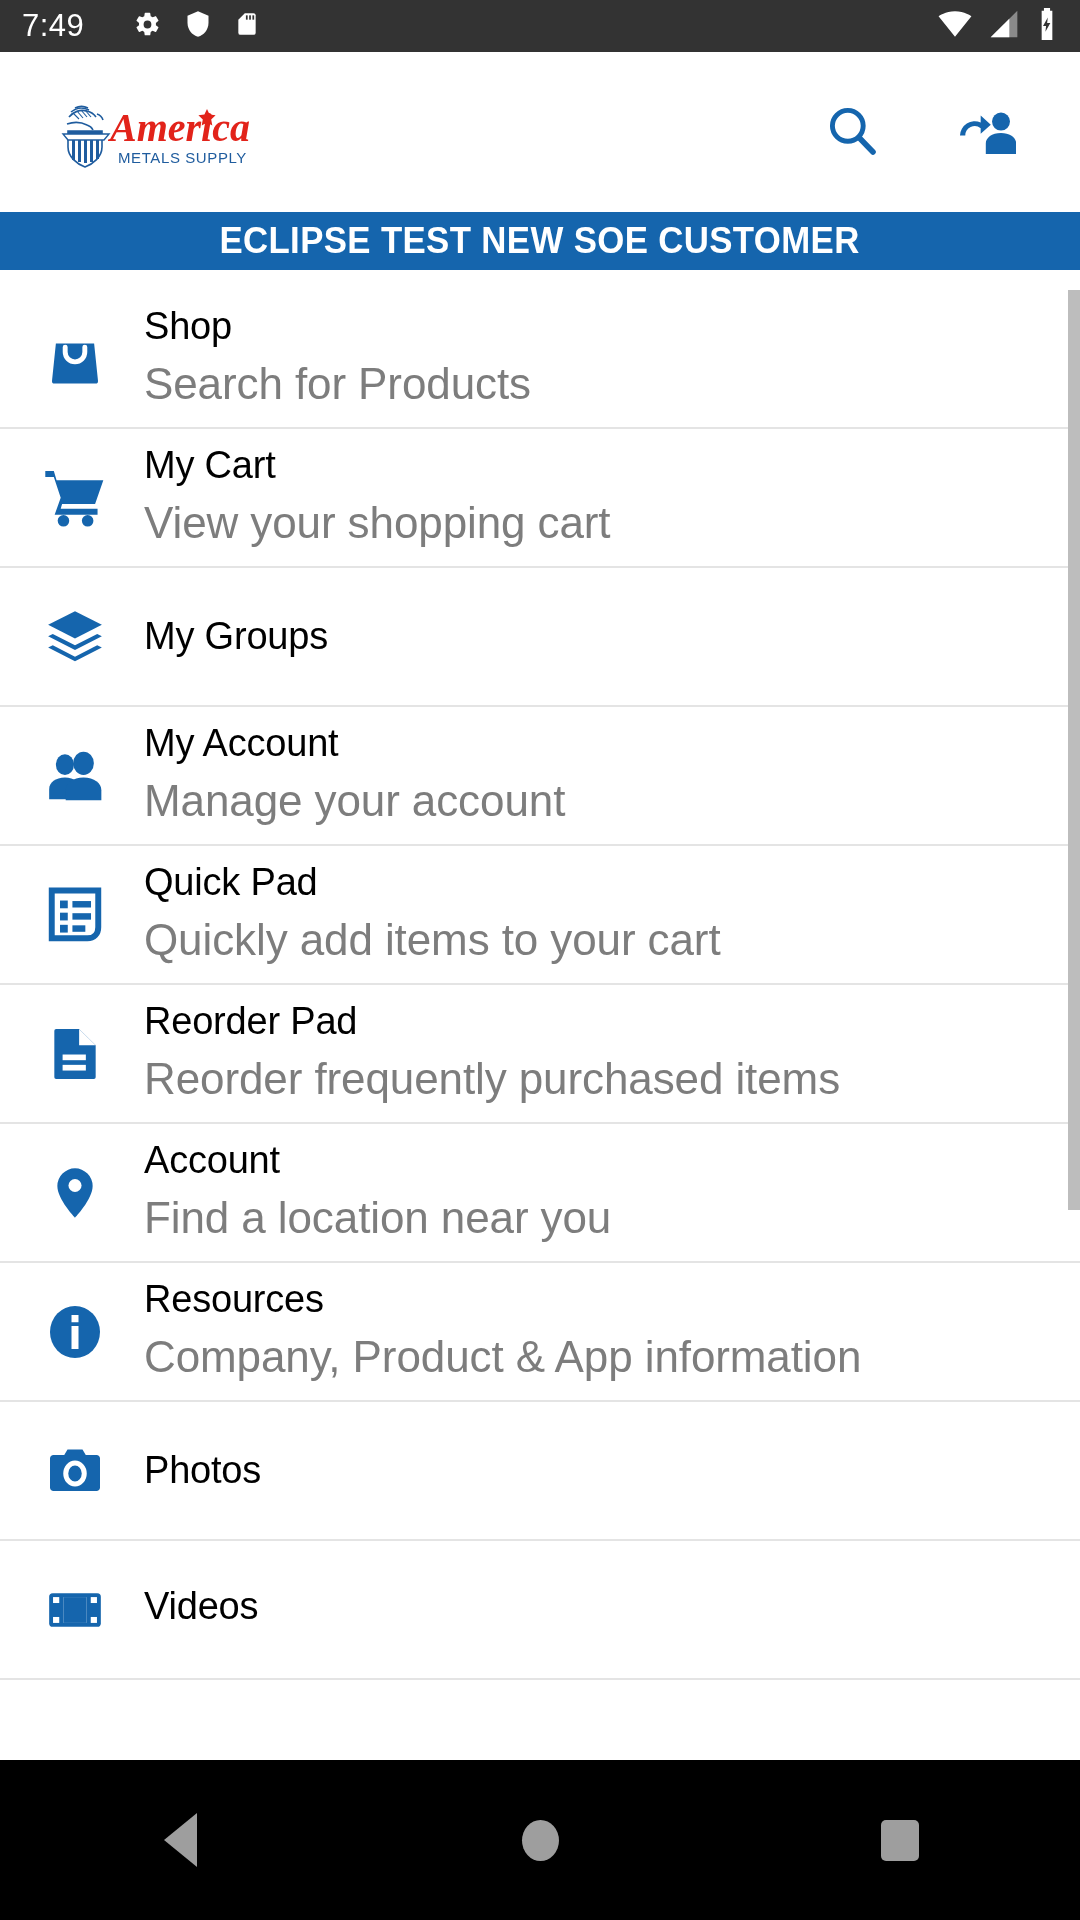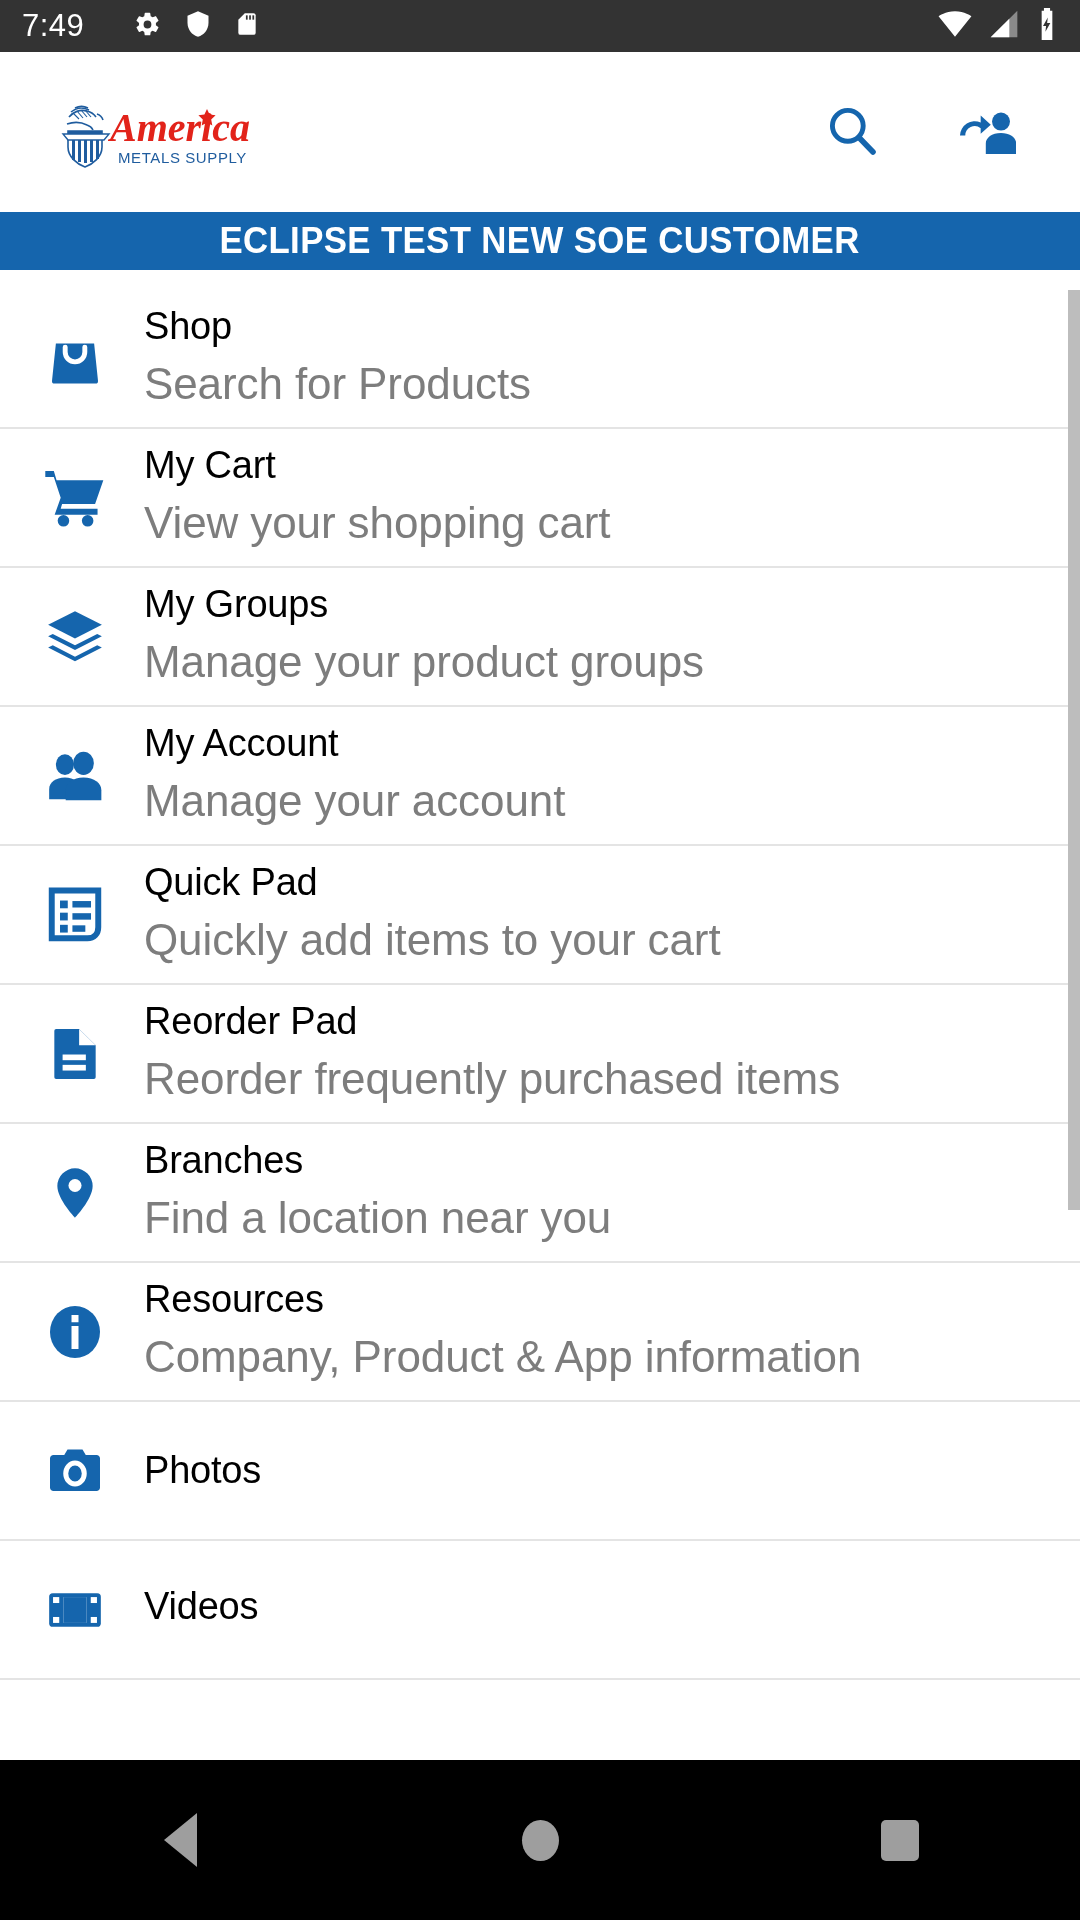--- a/index.html
+++ b/index.html
@@ -269,21 +269,20 @@
     <div class="menu-item">
       <div class="mi-icon">
         <svg width="62" height="62" viewBox="0 0 24 24">
           <path d="M12 2 1.6 7.3 12 12.6l10.4-5.3L12 2Z" fill="#1565ad"></path>
           <path d="M12 15.2 3.4 10.8 1.6 11.7 12 17l10.4-5.3-1.8-.9L12 15.2Z" fill="#1565ad"></path>
           <path d="M12 19.6 3.4 15.2l-1.8.9L12 21.4l10.4-5.3-1.8-.9L12 19.6Z" fill="#1565ad"></path>
         </svg>
       </div>
       <div class="mi-text">
         <span class="mi-title">My Groups</span>
-        <span class="mi-sub">Manage your product groups</span>
       </div>
     </div>
 
     <div class="menu-item">
       <div class="mi-icon">
         <svg width="62" height="62" viewBox="0 0 24 24">
           <ellipse cx="8.1" cy="7.6" rx="3.5" ry="4" fill="#1565ad"></ellipse>
           <path d="M8.1 12.6c-3.6 0-6.1 2-6.1 4.4V21h12.2v-4c0-2.4-2.5-4.4-6.1-4.4Z" fill="#1565ad"></path>
           <ellipse cx="15.3" cy="7.1" rx="4" ry="4.5" fill="#1565ad"></ellipse>
           <path d="M15.3 12.6c-4.1 0-6.9 2.2-6.9 4.9V21.4H22.2v-3.9c0-2.7-2.8-4.9-6.9-4.9Z" fill="#1565ad"></path>
@@ -329,21 +328,21 @@
     </div>
 
     <div class="menu-item">
       <div class="mi-icon">
         <svg width="58" height="58" viewBox="0 0 24 24">
           <path d="M12 1.8a7.3 7.3 0 0 0-7.3 7.3c0 5.5 7.3 13.1 7.3 13.1s7.3-7.6 7.3-13.1A7.3 7.3 0 0 0 12 1.8Z" fill="#1565ad"></path>
           <circle cx="12" cy="8.9" r="2.7" fill="#fff"></circle>
         </svg>
       </div>
       <div class="mi-text">
-        <span class="mi-title">Branches</span>
+        <span class="mi-title">Account</span>
         <span class="mi-sub">Find a location near you</span>
       </div>
     </div>
 
     <div class="menu-item">
       <div class="mi-icon">
         <svg width="60" height="60" viewBox="0 0 24 24">
           <ellipse cx="12" cy="12" rx="10" ry="10.4" fill="#1565ad"></ellipse>
           <rect x="10.6" y="5.2" width="2.8" height="2.9" fill="#fff"></rect>
           <rect x="10.6" y="9.6" width="2.8" height="9.2" fill="#fff"></rect>

